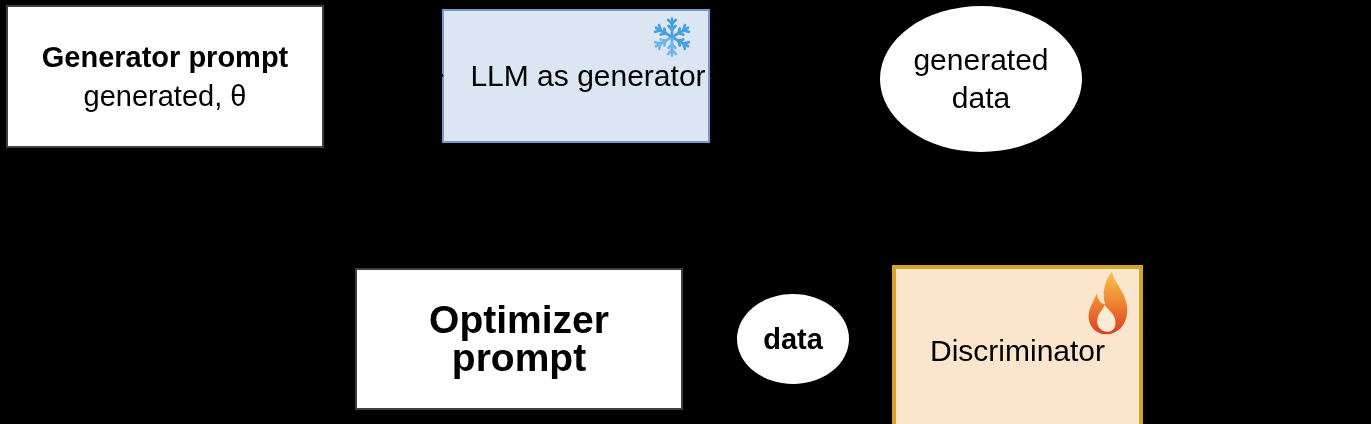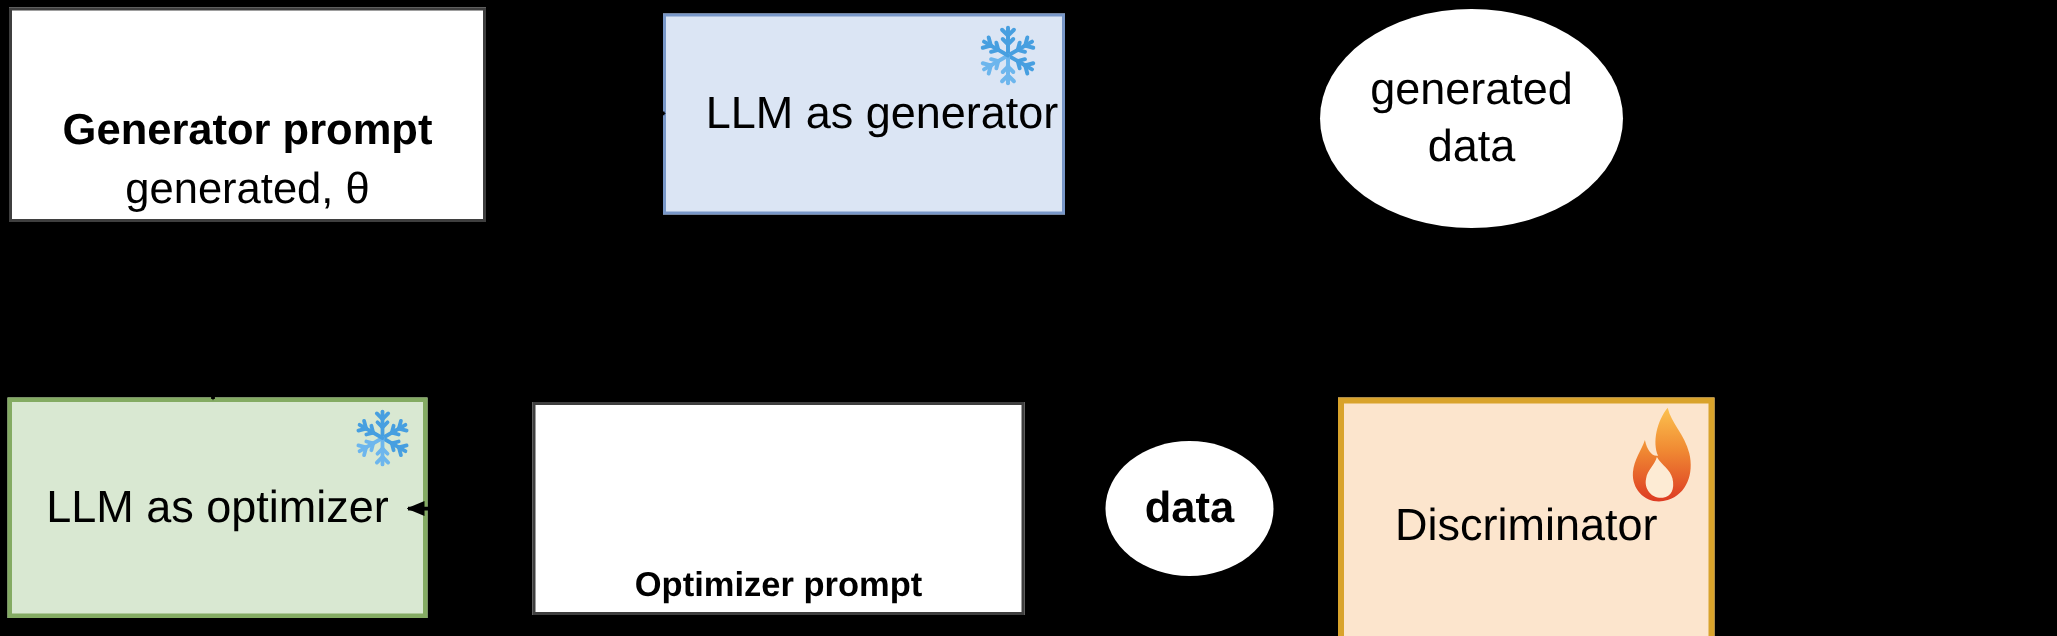--- a/index.html
+++ b/index.html
@@ -3,39 +3,39 @@
 <meta charset="utf-8">
 <style>
   html,body{margin:0;padding:0;background:#000;}
   .canvas{
     position:relative;width:1371px;height:424px;overflow:hidden;
     background:var(--background,#000);
     font-family:"Liberation Sans",sans-serif;color:var(--text,#000);
   }
   .node{position:absolute;box-sizing:border-box;display:flex;flex-direction:column;
     align-items:center;justify-content:center;text-align:center;z-index:1;}
-  .plain-box{background:var(--plain_box_fill,#fff);border:2px solid var(--plain_box_border,#3f3f3f);justify-content:flex-end;}
+  .plain-box{background:var(--plain_box_fill,#fff);border:2px solid var(--plain_box_border,#3f3f3f);}
   .ellipse{background:#fff;border-radius:50%;}
   .bold{font-weight:bold;}
 
   #generator-prompt{left:6px;top:5px;width:318px;height:143px;}
   #generator-prompt .l{font-size:29px;line-height:39px;}
 
   #llm-generator{left:442px;top:9px;width:268px;height:134px;
     background:var(--generator_fill,#dbe5f4);border:2px solid var(--generator_border,#7897c8);
     font-size:30px;padding-left:24px;}
 
   #generated-data{left:880px;top:6px;width:202px;height:146px;font-size:30px;line-height:38px;font-weight:normal;}
 
   #llm-optimizer{left:5px;top:265px;width:280px;height:147px;
     background:var(--optimizer_fill,#d9e8d2);border:3px solid var(--optimizer_border,#84ab63);
     font-size:30px;}
 
   #optimizer-prompt{left:355px;top:268px;width:328px;height:142px;}
-  #optimizer-prompt .l{font-size:23px;line-height:38px;}
+  #optimizer-prompt .l{font-size:39px;line-height:38px;}
 
   #score{left:737px;top:294px;width:112px;height:90px;font-size:29px;font-weight:bold;}
 
   #discriminator{left:892px;top:265px;width:251px;height:172px;
     background:var(--discriminator_fill,#fce5cd);border:4px solid var(--discriminator_border,#d9a32b);
     font-size:30px;}
 
   .corner-icon{position:absolute;z-index:2;}
   #llm-generator .snowflake{right:14px;top:4px;width:44px;height:44px;}
   #llm-optimizer .snowflake{right:6px;top:3px;width:42px;height:42px;}
@@ -86,33 +86,20 @@
         <use href="#sf-arm" transform="rotate(300 50 50)"></use>
       </g>
     </svg>
   </div>
 
   <div class="node ellipse" id="generated-data">
     <div>generated</div>
     <div>data</div>
   </div>
 
-  <div class="node" id="llm-optimizer">
-    <span>LLM as optimizer</span>
-    <svg class="corner-icon snowflake" viewBox="0 0 100 100">
-      <g stroke="#479fe0">
-        <use href="#sf-arm"></use>
-        <use href="#sf-arm" transform="rotate(60 50 50)"></use>
-        <use href="#sf-arm" transform="rotate(120 50 50)"></use>
-        <use href="#sf-arm" transform="rotate(180 50 50)" stroke="#6db6ed"></use>
-        <use href="#sf-arm" transform="rotate(240 50 50)" stroke="#6db6ed"></use>
-        <use href="#sf-arm" transform="rotate(300 50 50)"></use>
-      </g>
-    </svg>
-  </div>
 
   <div class="node plain-box" id="optimizer-prompt">
     <div class="l bold">Optimizer prompt</div>
   </div>
 
   <div class="node ellipse" id="score">
     <span>data</span>
   </div>
 
   <div class="node" id="discriminator">

